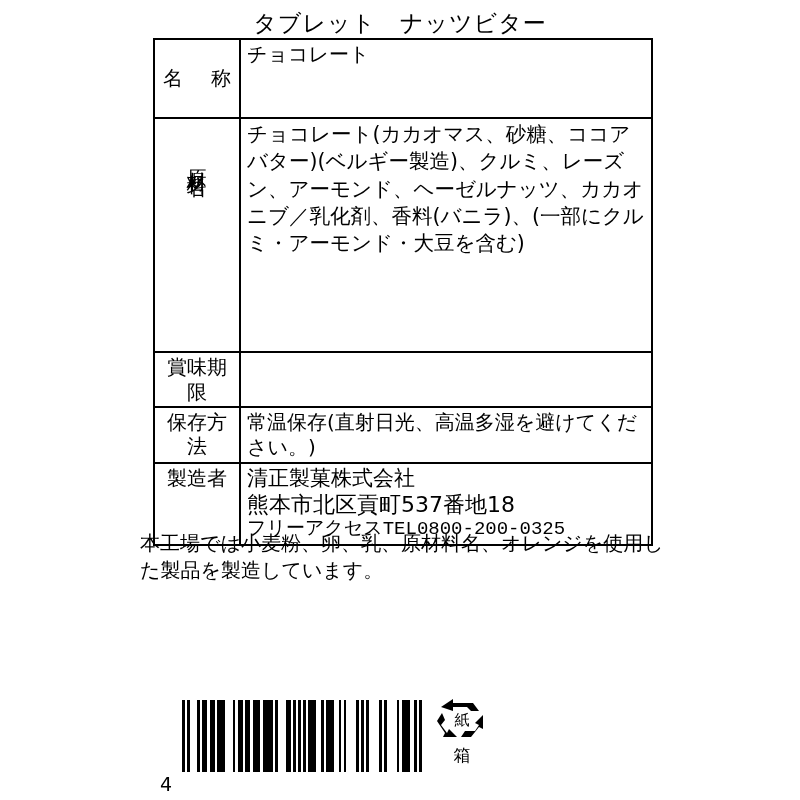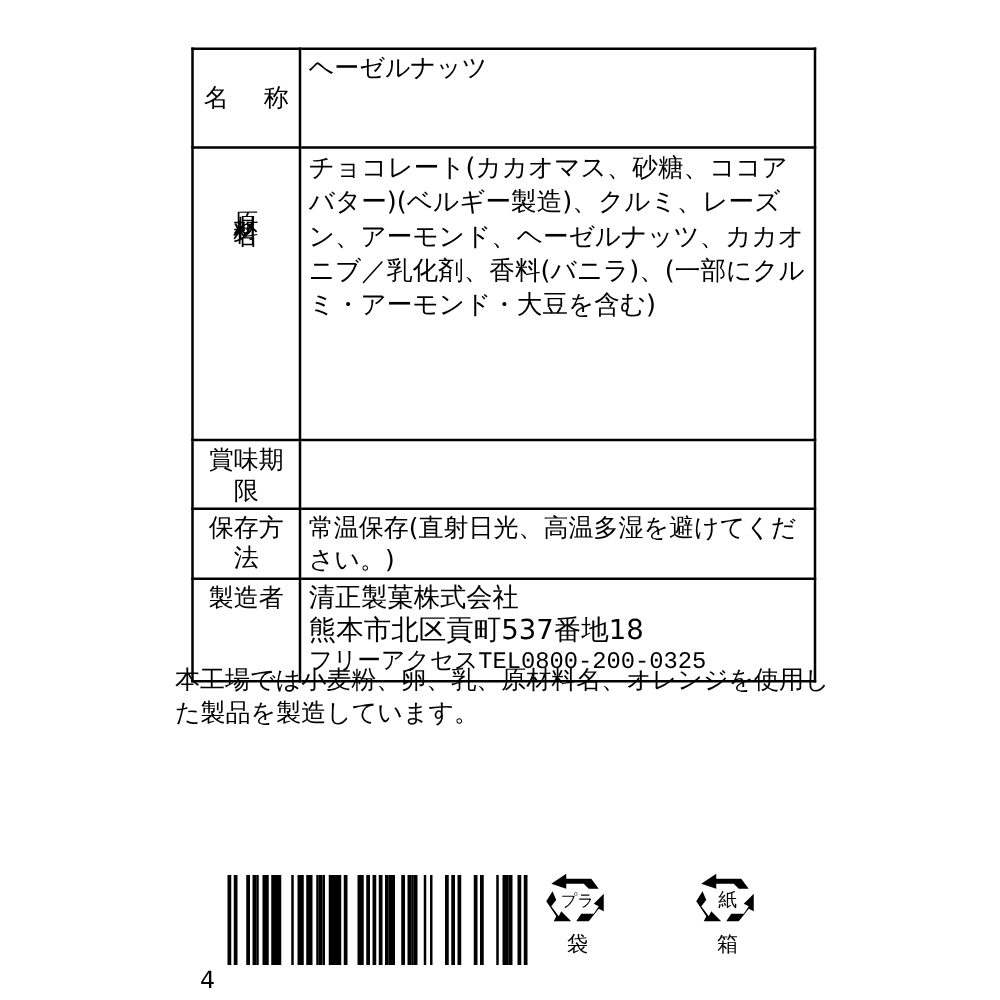--- a/index.html
+++ b/index.html
@@ -153,28 +153,29 @@
   .mark .cap {
     font-size: 17px;
     margin-top: 3px;
   }
 </style>
 </head>
 <body>
 
 <div class="page">
 
+  <div class="product-title">タブレット　ナッツビター</div>
 
   <table class="spec">
     <tbody>
         <tr class="row-name">
       <td class="label">
         <span class="lbl-name"><span>名</span><span>称</span></span>
       </td>
-      <td class="value">ヘーゼルナッツ</td>
+      <td class="value">チョコレート</td>
     </tr>
 
     <tr class="row-ingredients">
       <td class="label">
         <span class="vert">原材料名</span>
       </td>
       <td class="value">
         <span class="ing-text">チョコレート(カカオマス、砂糖、ココアバター)(ベルギー製造)、クルミ、レーズン、アーモンド、ヘーゼルナッツ、カカオニブ／乳化剤、香料(バニラ)、(一部にクルミ・アーモンド・大豆を含む)</span>
       </td>
     </tr>
@@ -261,31 +262,20 @@
     </div>
   </div>
 
   <div class="recycle-marks">
     <div class="mark">
       <div class="glyph">
         <svg width="58" height="46" viewBox="0 0 58 46">
           <path d="M8 12 L20 4 L20 8 L40 8 L46 16 L38 16 L34 12 L20 12 L20 16 Z" fill="#000"></path>
           <path d="M50 20 L50 34 L46 32 L38 42 L28 42 L32 36 L42 36 L46 30 L42 28 Z" fill="#000"></path>
           <path d="M24 42 L10 42 L12 38 L4 26 L9 18 L12 25 L8 30 L14 38 L16 34 Z" fill="#000"></path>
-          <text x="29" y="30" font-size="13" text-anchor="middle" font-family="DejaVu Sans, sans-serif" fill="#000">プラ</text>
-        </svg>
-      </div>
-      <div class="cap">袋</div>
-    </div>
-    <div class="mark">
-      <div class="glyph">
-        <svg width="58" height="46" viewBox="0 0 58 46">
-          <path d="M8 12 L20 4 L20 8 L40 8 L46 16 L38 16 L34 12 L20 12 L20 16 Z" fill="#000"></path>
-          <path d="M50 20 L50 34 L46 32 L38 42 L28 42 L32 36 L42 36 L46 30 L42 28 Z" fill="#000"></path>
-          <path d="M24 42 L10 42 L12 38 L4 26 L9 18 L12 25 L8 30 L14 38 L16 34 Z" fill="#000"></path>
           <text x="29" y="30" font-size="15" text-anchor="middle" font-family="DejaVu Sans, sans-serif" fill="#000">紙</text>
         </svg>
       </div>
       <div class="cap">箱</div>
     </div>
   </div>
 
 </div>
 
 </body></html>

